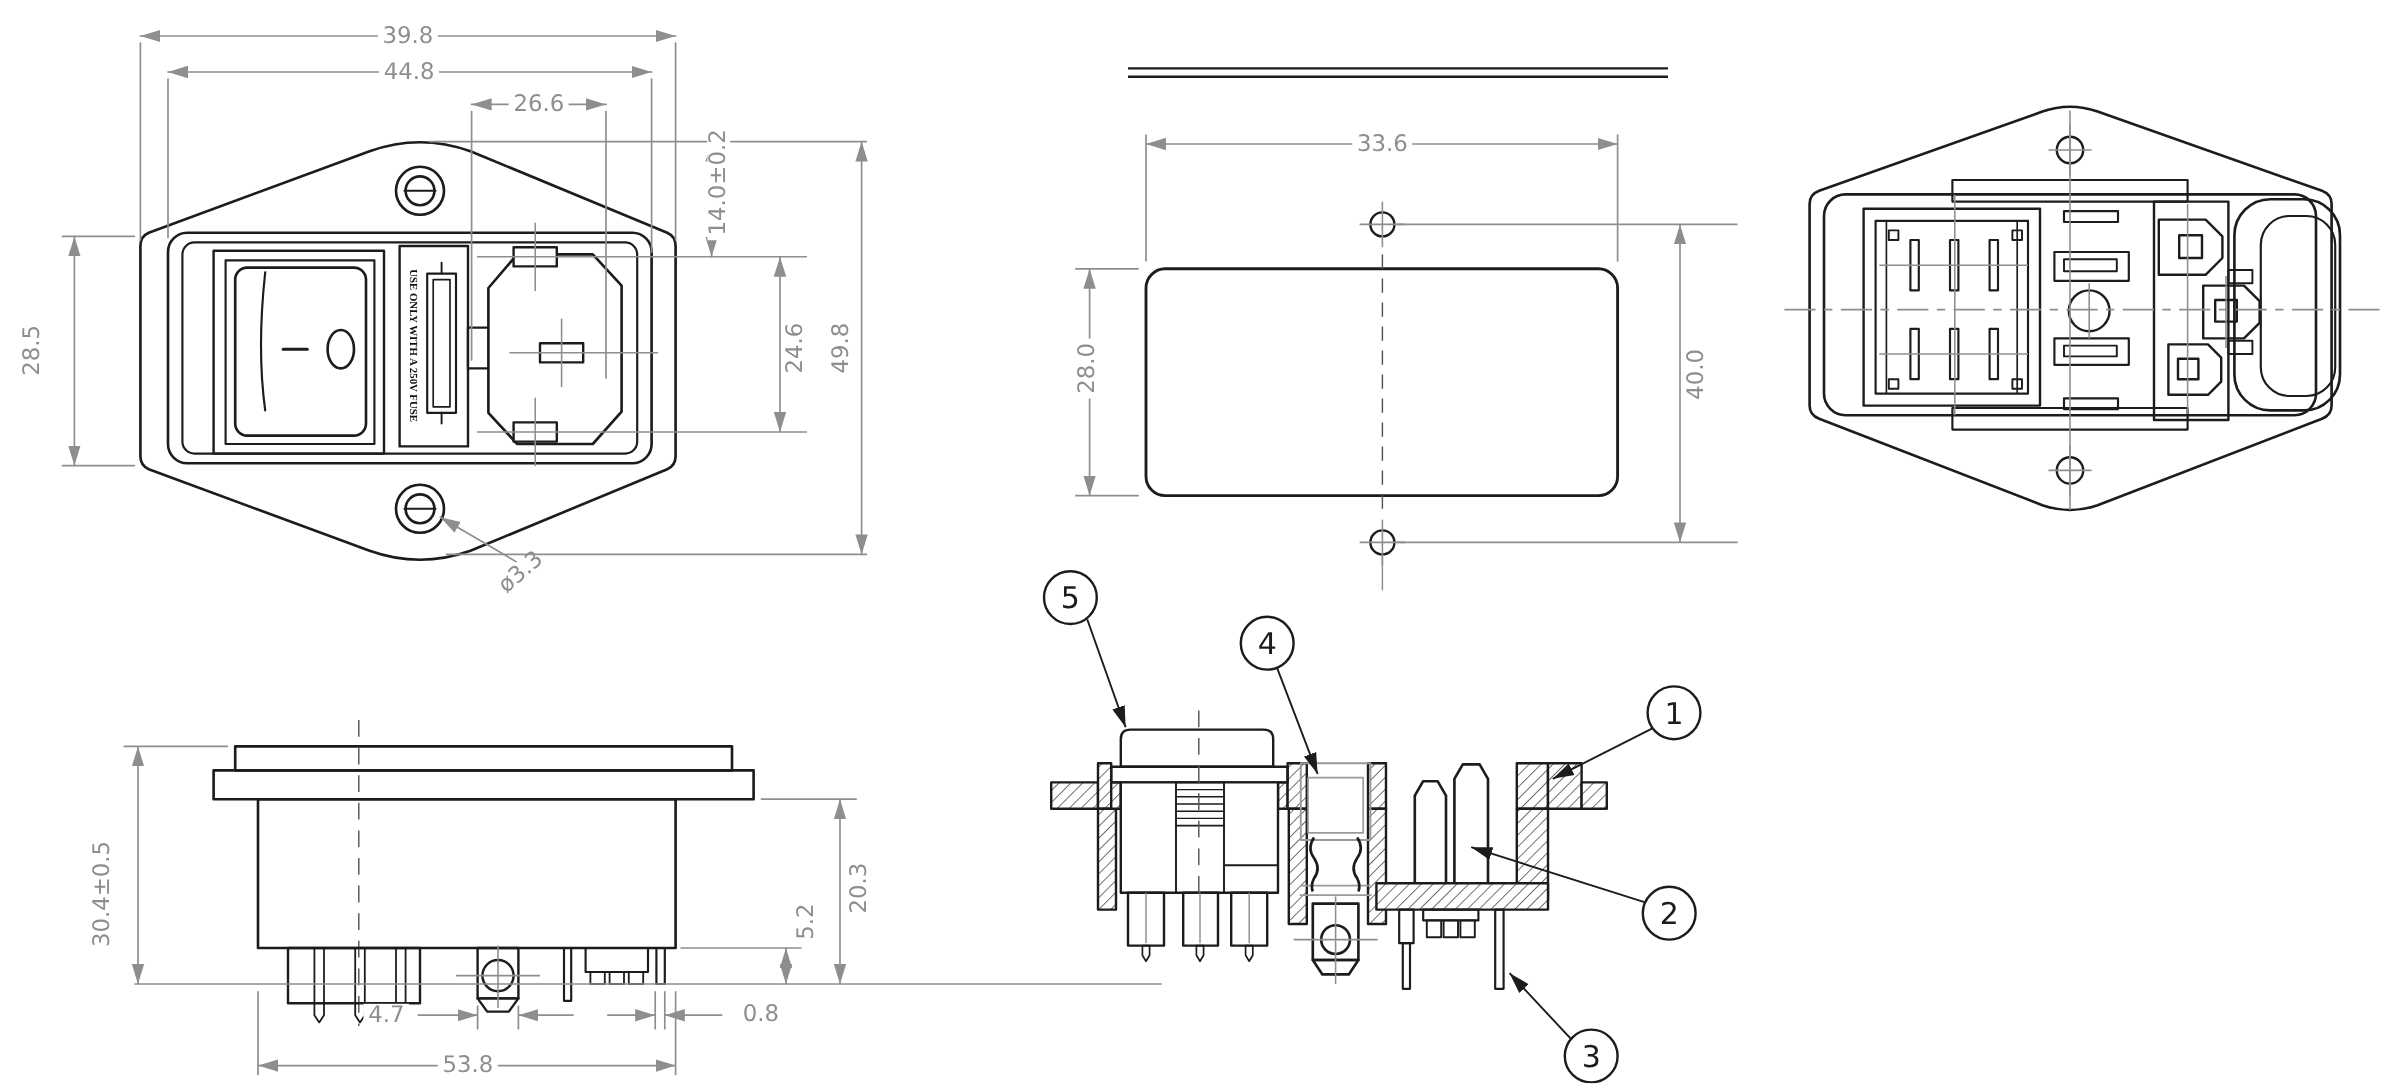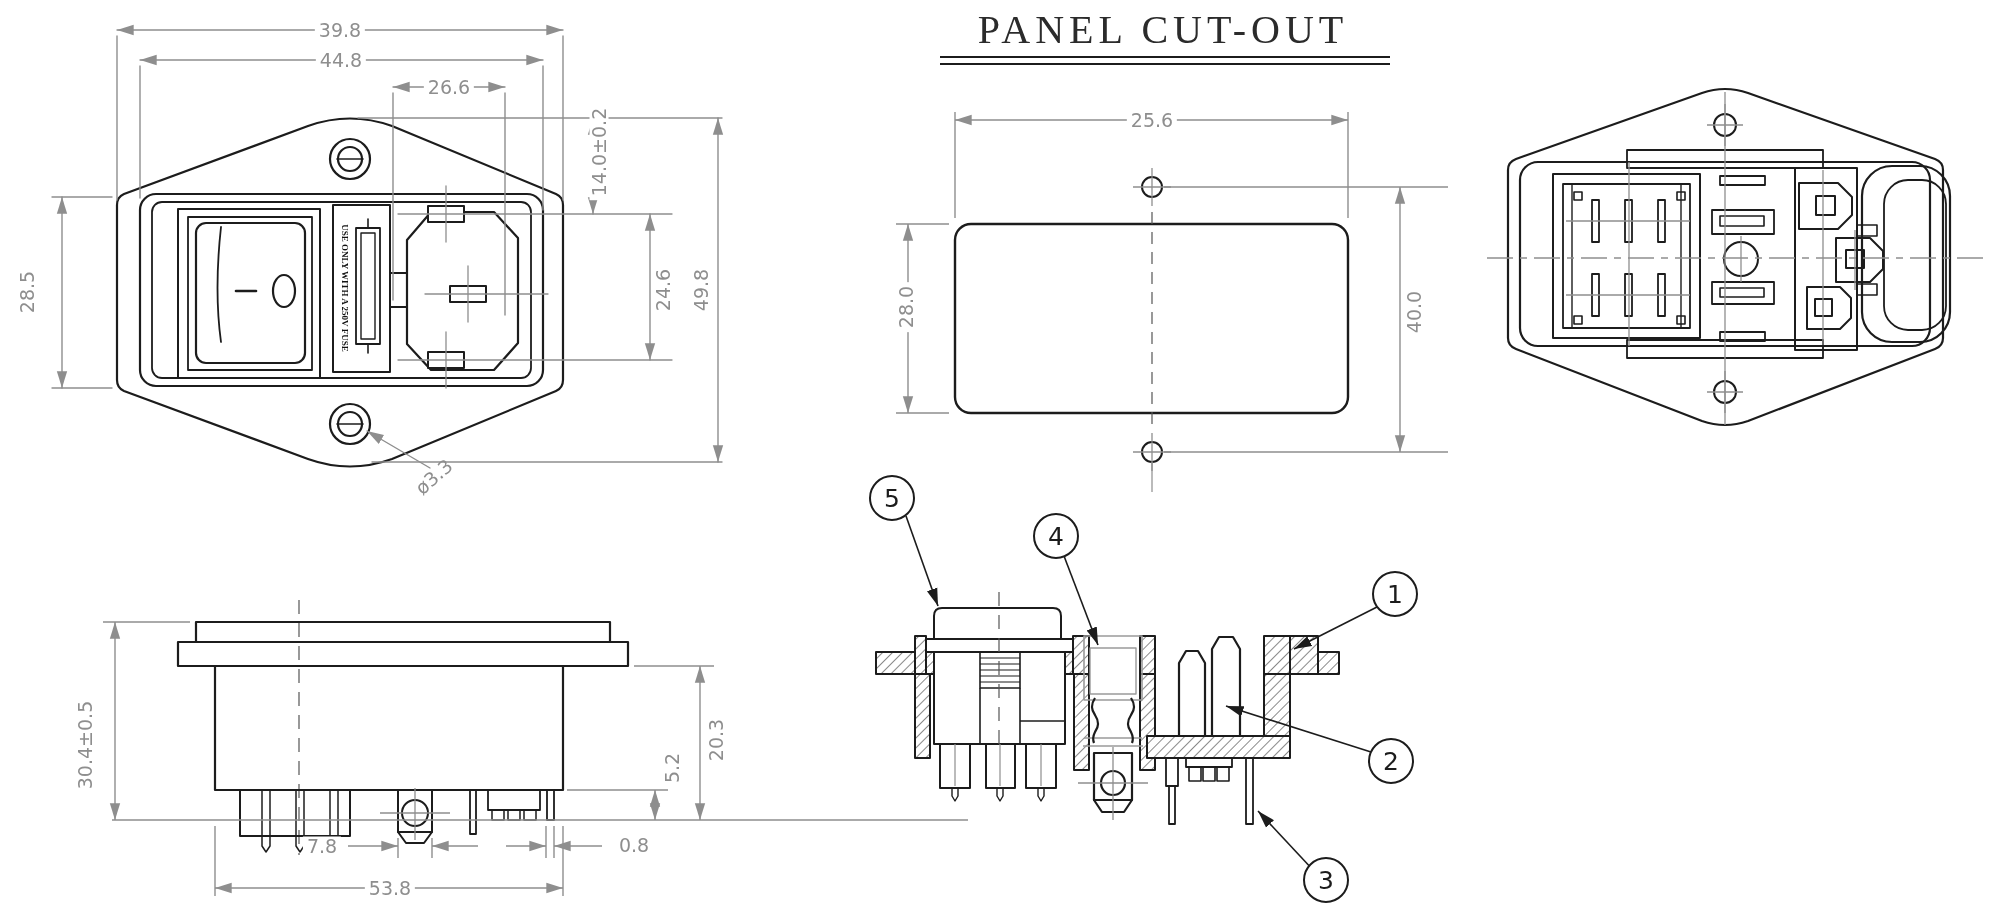--- a/index.html
+++ b/index.html
@@ -339,40 +339,39 @@
     <g stroke="#1c1c1c" stroke-width="1.6">
       <line x1="906" y1="516" x2="938" y2="606" marker-end="url(#mb)"></line>
       <line x1="1064" y1="556" x2="1098" y2="645" marker-end="url(#mb)"></line>
       <line x1="1377" y1="607" x2="1294" y2="649" marker-end="url(#mb)"></line>
       <line x1="1371" y1="752" x2="1226" y2="706" marker-end="url(#mb)"></line>
       <line x1="1314" y1="871" x2="1258" y2="811" marker-end="url(#mb)"></line>
     </g>
   </g>
 </svg>
 
-<div class="title" style="left:1163px;top:30px;">PANEL CUT-OUT</div>
 
 <div class="dim" style="left:340px;top:30px;">39.8</div>
 <div class="dim" style="left:341px;top:60px;">44.8</div>
 <div class="dim" style="left:449px;top:87px;">26.6</div>
 <div class="dim v" style="left:599px;top:152px;">14.0±0.2</div>
 <div class="dim v" style="left:663px;top:290px;">24.6</div>
 <div class="dim v" style="left:701px;top:290px;">49.8</div>
 <div class="dim v" style="left:27px;top:292px;">28.5</div>
 <div class="dim slant" style="left:434px;top:477px;">ø3.3</div>
 <div class="fuse-label" style="left:344px;top:288px;">USE ONLY WITH A 250V FUSE</div>
 
-<div class="dim" style="left:1152px;top:120px;">25.6</div>
+<div class="dim" style="left:1152px;top:120px;">33.6</div>
 <div class="dim v" style="left:906px;top:307px;">28.0</div>
 <div class="dim v" style="left:1414px;top:312px;">40.0</div>
 
 <div class="dim v" style="left:85px;top:745px;">30.4±0.5</div>
 <div class="dim v" style="left:672px;top:768px;">5.2</div>
 <div class="dim v" style="left:716px;top:740px;">20.3</div>
-<div class="dim" style="left:322px;top:846px;">7.8</div>
+<div class="dim" style="left:322px;top:846px;">4.7</div>
 <div class="dim" style="left:634px;top:845px;text-align:center;">0.8</div>
 <div class="dim" style="left:390px;top:888px;">53.8</div>
 
 <div class="callout" style="left:1395px;top:594px;">1</div>
 <div class="callout" style="left:1391px;top:761px;">2</div>
 <div class="callout" style="left:1326px;top:880px;">3</div>
 <div class="callout" style="left:1056px;top:536px;">4</div>
 <div class="callout" style="left:892px;top:498px;">5</div>
 
 </div>

